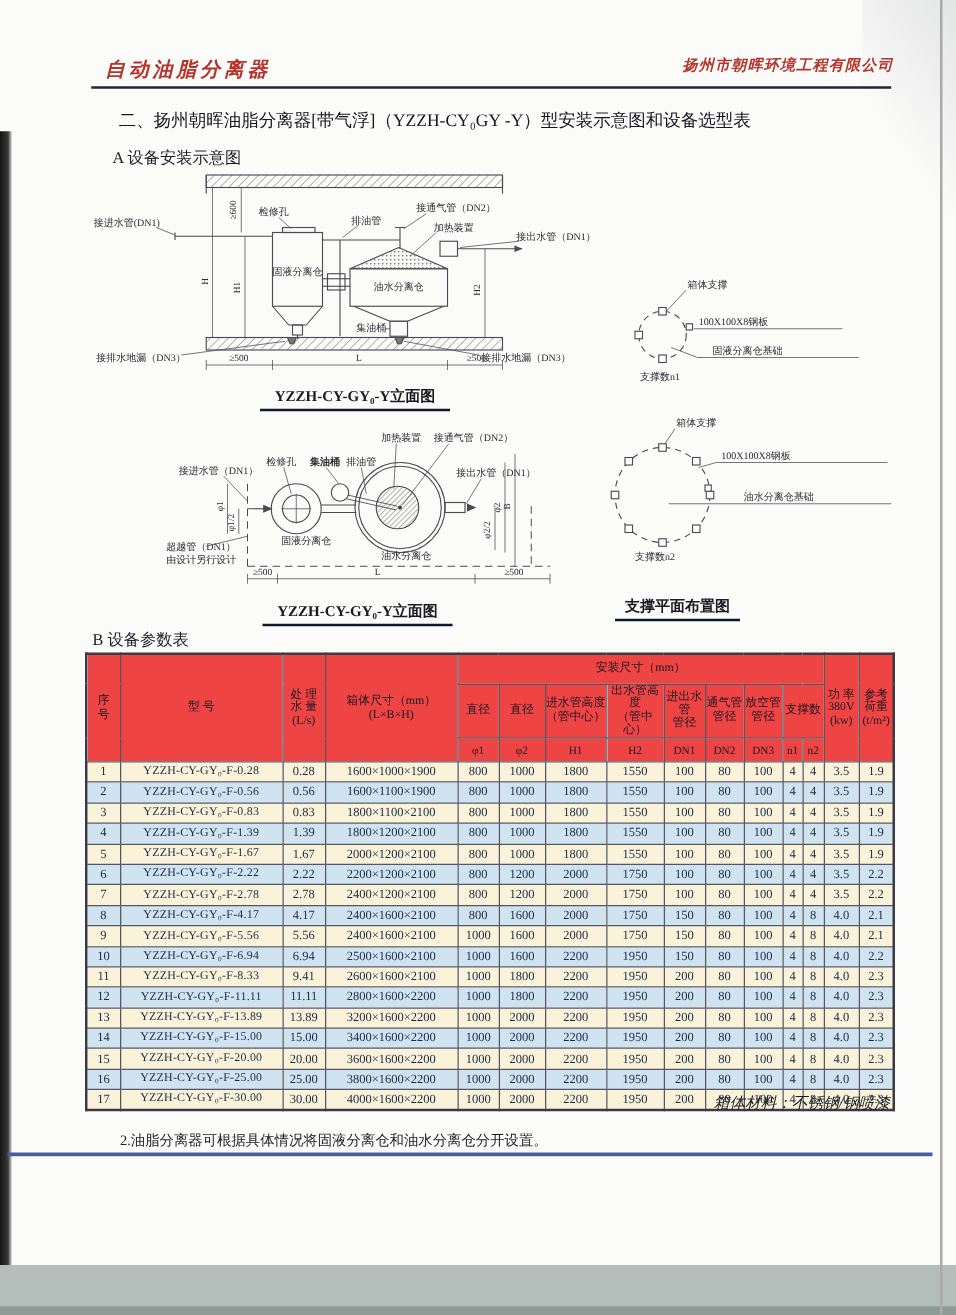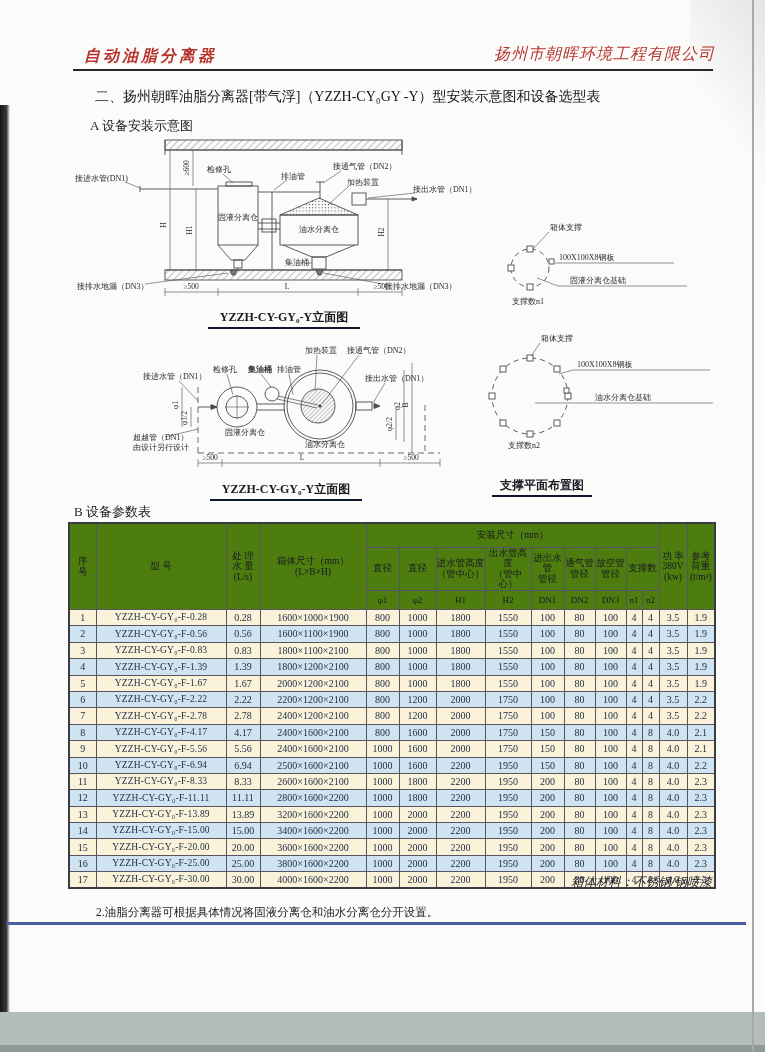--- a/index.html
+++ b/index.html
@@ -10,40 +10,40 @@
   .scan-left{position:absolute;left:0;top:105;top:105px;width:10px;height:947px;
      background:linear-gradient(to right,#141414,#3a3a3a 65%,rgba(60,60,60,0));}
   .scan-bottom{position:absolute;left:0;top:1012px;width:765px;height:40px;background:#b3bdba;}
   .scan-bottom-dark{position:absolute;left:0;top:1045px;width:765px;height:7px;background:#8f9a96;}
   .scan-right{position:absolute;left:752px;top:0;width:2px;height:1052px;background:#a9a9a9;}
   .scan-corner{position:absolute;left:690px;top:0;width:75px;height:230px;
      background:linear-gradient(235deg,#e3e5e4,rgba(255,255,255,0) 55%);}
   
   .brand{position:absolute;left:84px;top:46px;font-size:16px;font-weight:bold;font-style:italic;
      color:#b5342c;letter-spacing:3px;}
-  .company{position:absolute;left:440px;top:44px;width:275px;text-align:right;font-size:16px;
-     font-weight:normal;font-style:italic;color:#b5342c;letter-spacing:1px;}
+  .company{position:absolute;left:440px;top:44px;width:275px;text-align:right;font-size:12px;
+     font-weight:bold;font-style:italic;color:#b5342c;letter-spacing:1px;}
   .header-rule{position:absolute;left:73px;top:69px;width:640px;height:2px;background:#26262c;}
   .doc-title{position:absolute;left:95px;top:88px;width:620px;font-size:14px;color:#16161e;}
   .section-a{position:absolute;left:90px;top:117px;font-size:13px;}
   .section-b{position:absolute;left:74px;top:503px;font-size:13px;}
   
   .cap{position:absolute;text-align:center;font-size:12px;font-weight:bold;color:#1a1a22;
        border-bottom:2px solid #0f172a;padding-bottom:1px;}
   .cap-elev{left:208px;top:309px;width:152px;}
   .cap-plan{left:210px;top:481px;width:152px;}
   .cap-support{left:492px;top:477px;width:100px;font-size:12px;}
   
   .diagrams{position:absolute;left:65px;top:133px;width:660px;height:367px;}
   
   .params{position:absolute;left:68px;top:522px;width:646px;border-collapse:collapse;
      table-layout:fixed;border:2px solid #3b3b45;}
   .params th,.params td{border:1px solid #565663;padding:0;line-height:1.12;
      text-align:center;vertical-align:middle;overflow:hidden;}
-  .params th{background:#4d7c0f;font-weight:normal;font-size:9.5px;white-space:pre-line;color:#181824;}
+  .params th{background:#ef4444;font-weight:normal;font-size:9.5px;white-space:pre-line;color:#181824;}
   .params .sub th{font-size:9px;height:18px;}
   .params tbody tr{height:16.4px;}
   .params tbody td{font-size:10px;color:#1d2a44;}
   .params tbody tr.odd td{background:#faf3da;}
   .params tbody tr.even td{background:#cfe3f0;}
   .params tbody td:nth-child(3){background:#f8f4e6;}
   .params tbody td:nth-child(2){font-size:9.5px;letter-spacing:.2px;}
   
   .material{position:absolute;left:420px;top:874px;width:292px;text-align:right;font-size:12.5px;font-style:italic;}
   .note1{position:absolute;left:74px;top:891px;width:620px;font-size:11.5px;}
@@ -529,21 +529,21 @@
           <td>80</td>
           <td>100</td>
           <td>4</td>
           <td>8</td>
           <td>4.0</td>
           <td>2.2</td>
         </tr>
         <tr class="odd">
           <td>11</td>
           <td>YZZH-CY-GY₀-F-8.33</td>
-          <td>8.33</td>
+          <td>9.41</td>
           <td>2600×1600×2100</td>
           <td>1000</td>
           <td>1800</td>
           <td>2200</td>
           <td>1950</td>
           <td>200</td>
           <td>80</td>
           <td>100</td>
           <td>4</td>
           <td>8</td>

